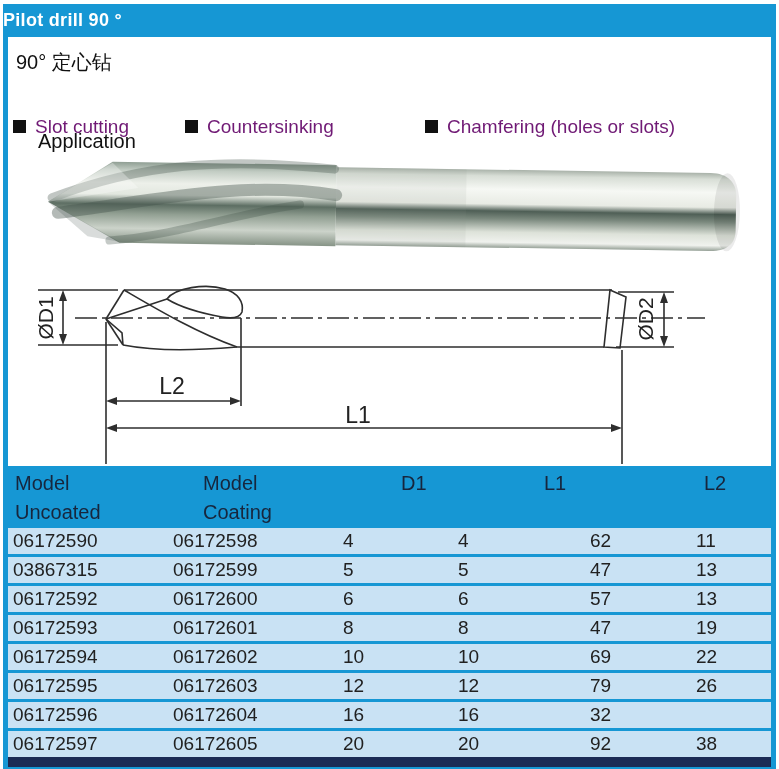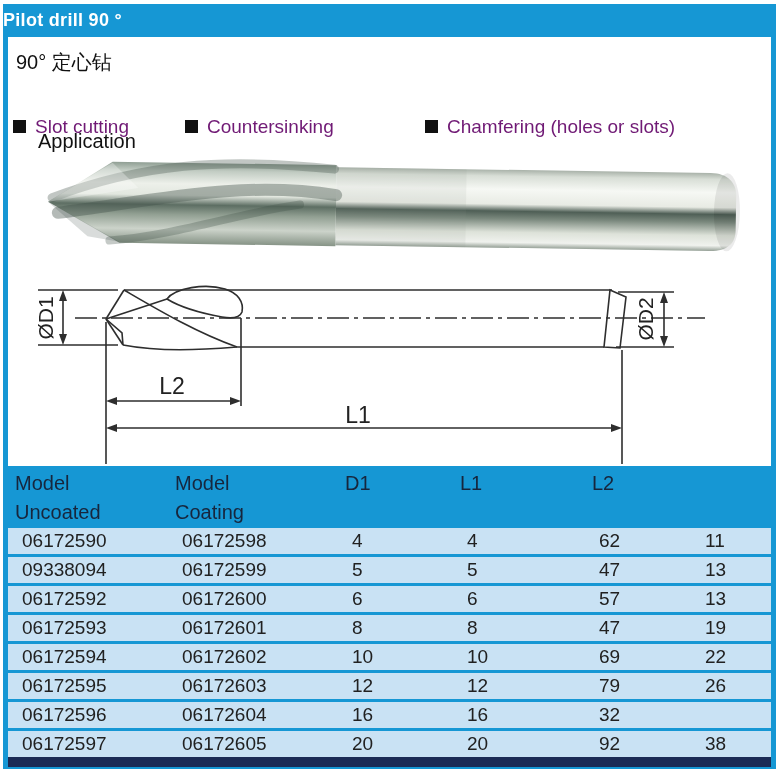--- a/index.html
+++ b/index.html
@@ -22,25 +22,25 @@
   .application{position:absolute;left:38px;top:86px;font-size:20px;color:#111;margin-top:44px;}
   .bullet{position:absolute;top:116px;height:24px;font-size:19px;color:#701a75;white-space:nowrap;}
   .bullet .sq{display:inline-block;width:13px;height:13px;background:#111;margin-right:9px;}
   .b1{left:13px;} .b2{left:185px;} .b3{left:425px;}
   svg{position:absolute;left:0;display:block;}
   .photo{top:150px;}
   .diagram{top:275px;}
   
   .spec-table{position:absolute;left:8px;top:466px;width:763px;background:var(--blue);}
   .thead{display:grid;grid-template-columns:160px 170px 115px 132px 106px auto;
-         padding-left:7px;height:60px;color:var(--headtxt);font-size:20px;}
+         padding-left:7px;height:60px;color:var(--headtxt);font-size:20px;gap:28px;}
   .thead .hc{line-height:29px;padding-top:3px;}
   .thead .hc div{height:29px;}
   .trow{display:grid;grid-template-columns:160px 170px 115px 132px 106px auto;
-        padding-left:14px;height:26px;line-height:26px;background:var(--rowbg);
+        padding-left:5px;height:26px;line-height:26px;background:var(--rowbg);
         margin-top:3px;color:var(--datatxt);font-size:19px;}
   .trow:first-child{margin-top:2px;}
   .footer-bar{position:absolute;left:8px;top:757px;width:763px;height:10px;background:var(--navy);}
 </style>
 </head>
 <body>
 
 <div class="page">
 
   <div class="titlebar">
@@ -184,21 +184,21 @@
     <div>
         <div class="trow">
           <div class="tcell">06172590</div>
           <div class="tcell">06172598</div>
           <div class="tcell">4</div>
           <div class="tcell">4</div>
           <div class="tcell">62</div>
           <div class="tcell">11</div>
         </div>
         <div class="trow">
-          <div class="tcell">09338094</div>
+          <div class="tcell">03867315</div>
           <div class="tcell">06172599</div>
           <div class="tcell">5</div>
           <div class="tcell">5</div>
           <div class="tcell">47</div>
           <div class="tcell">13</div>
         </div>
         <div class="trow">
           <div class="tcell">06172592</div>
           <div class="tcell">06172600</div>
           <div class="tcell">6</div>

